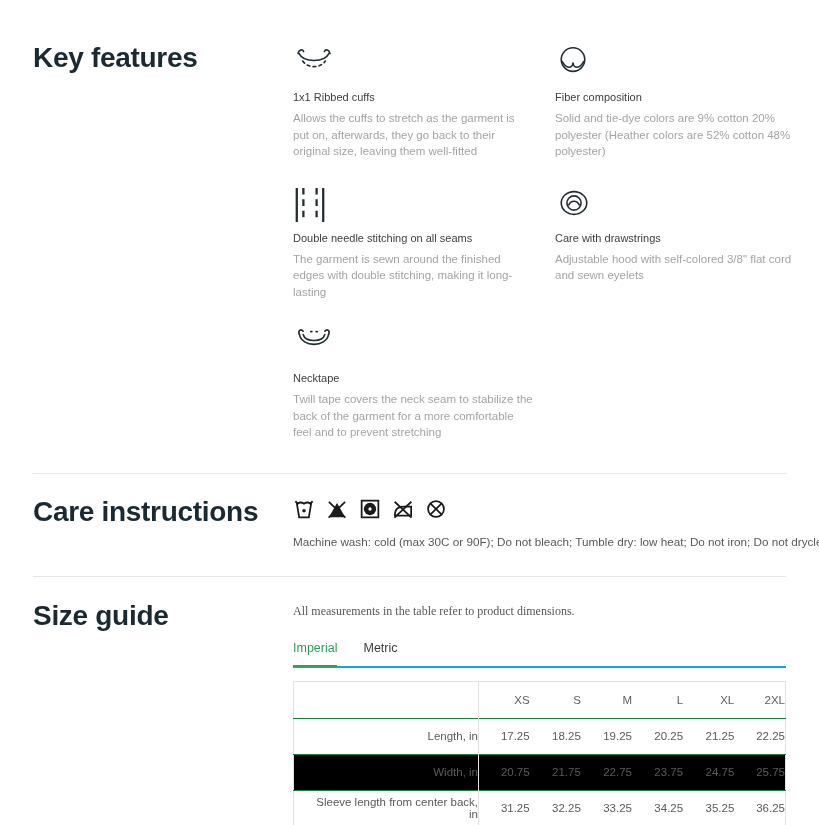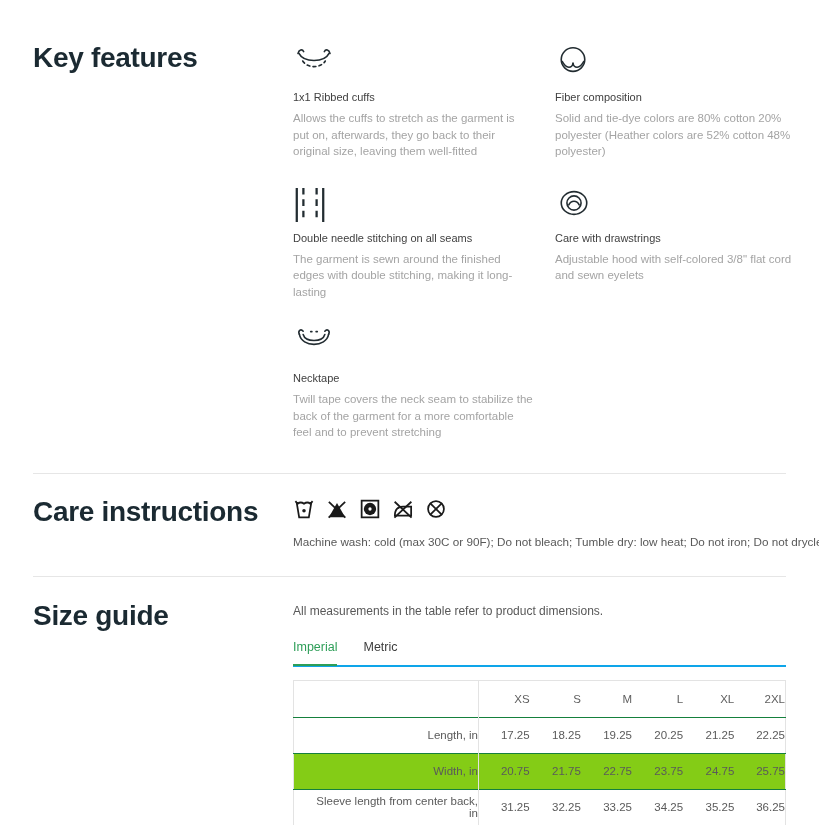--- a/index.html
+++ b/index.html
@@ -33,39 +33,39 @@
   
   #care-divider { margin-top: 32px; }
   #care-section { padding-top: 22px; padding-bottom: 28px; }
   .care-icons { display: flex; gap: 11px; align-items: center; margin-top: 2px; }
   .care-icon svg { display: block; }
   .cicon { stroke: #1a1a1a; fill: none; stroke-width: 1.6; }
   .care-text { margin: 15px 0 0; font-size: 11.7px; color: #585858; white-space: nowrap; }
 
   
   #size-section { padding-top: 23px; }
-  .size-note { margin: 4px 0 4px; font-size: 12px; color: #585858; }
+  .size-note { margin: 4px 0 4px; font-size: 12px; color: #585858; font-family: Liberation Serif, serif; }
   .tabs { display: flex; gap: 26px; margin-top: 22px; border-bottom: 2px solid #0ea5e9; }
   .tab {
     font-size: 12.5px; padding: 0 0 10px 0; cursor: pointer;
     color: #3d3d3d; border-bottom: 2px solid transparent; margin-bottom: -1px;
   }
   .tab.active { color: #2e9e58; border-bottom-color: #2e9e58; }
   table.size-table {
     margin-top: 13px; border-collapse: collapse; width: 100%;
     border: 1px solid #e3e3e3; table-layout: fixed;
   }
   table.size-table th, table.size-table td {
     font-size: 11.5px; font-weight: 400; color: #5a5a5a;
     text-align: right; padding: 0 0 0 15px; height: 36px; vertical-align: middle;
   }
   table.size-table th { height: 37px; color: #5f5f5f; }
   table.size-table .label-col { width: 185px; border-right: 1px solid #e3e3e3; padding-left: 12px; }
   table.size-table tbody tr { border-top: 1px solid #15803d; }
-  table.size-table tbody tr.striped { background: #84cc16; }
+  table.size-table tbody tr.striped { background: #000000; }
 </style>
 </head>
 <body>
 
 <div class="section" id="key-features">
   <div class="title-col">
     <h2 class="section-heading">Key features</h2>
   </div>
   <div class="content-col">
     <div class="features-grid">
@@ -85,21 +85,21 @@
 
       <div class="feature">
         <div class="feature-icon-box">
           <svg width="36" height="32" viewBox="0 0 36 34" class="ficon">
             <circle cx="18" cy="15.5" r="12.5"></circle>
             <path d="M6.5 17.5 C11 26 17 24.5 18 19.5"></path>
             <path d="M29.5 17.5 C25 26 19 24.5 18 19.5"></path>
           </svg>
         </div>
         <h3 class="feature-title">Fiber composition</h3>
-        <p class="feature-desc">Solid and tie-dye colors are 80% cotton 20% polyester (Heather colors are 52% cotton 48% polyester)</p>
+        <p class="feature-desc">Solid and tie-dye colors are 9% cotton 20% polyester (Heather colors are 52% cotton 48% polyester)</p>
       </div>
 
       <div class="feature">
         <div class="feature-icon-box">
           <svg width="34" height="38" viewBox="0 0 36 40" class="ficon" style="stroke-width:2.4; stroke-linecap:butt;">
             <line x1="4" y1="2" x2="4" y2="38"></line>
             <line x1="11" y1="2" x2="11" y2="38" stroke-dasharray="7 5"></line>
             <line x1="25" y1="2" x2="25" y2="38" stroke-dasharray="7 5"></line>
             <line x1="32" y1="2" x2="32" y2="38"></line>
           </svg>

